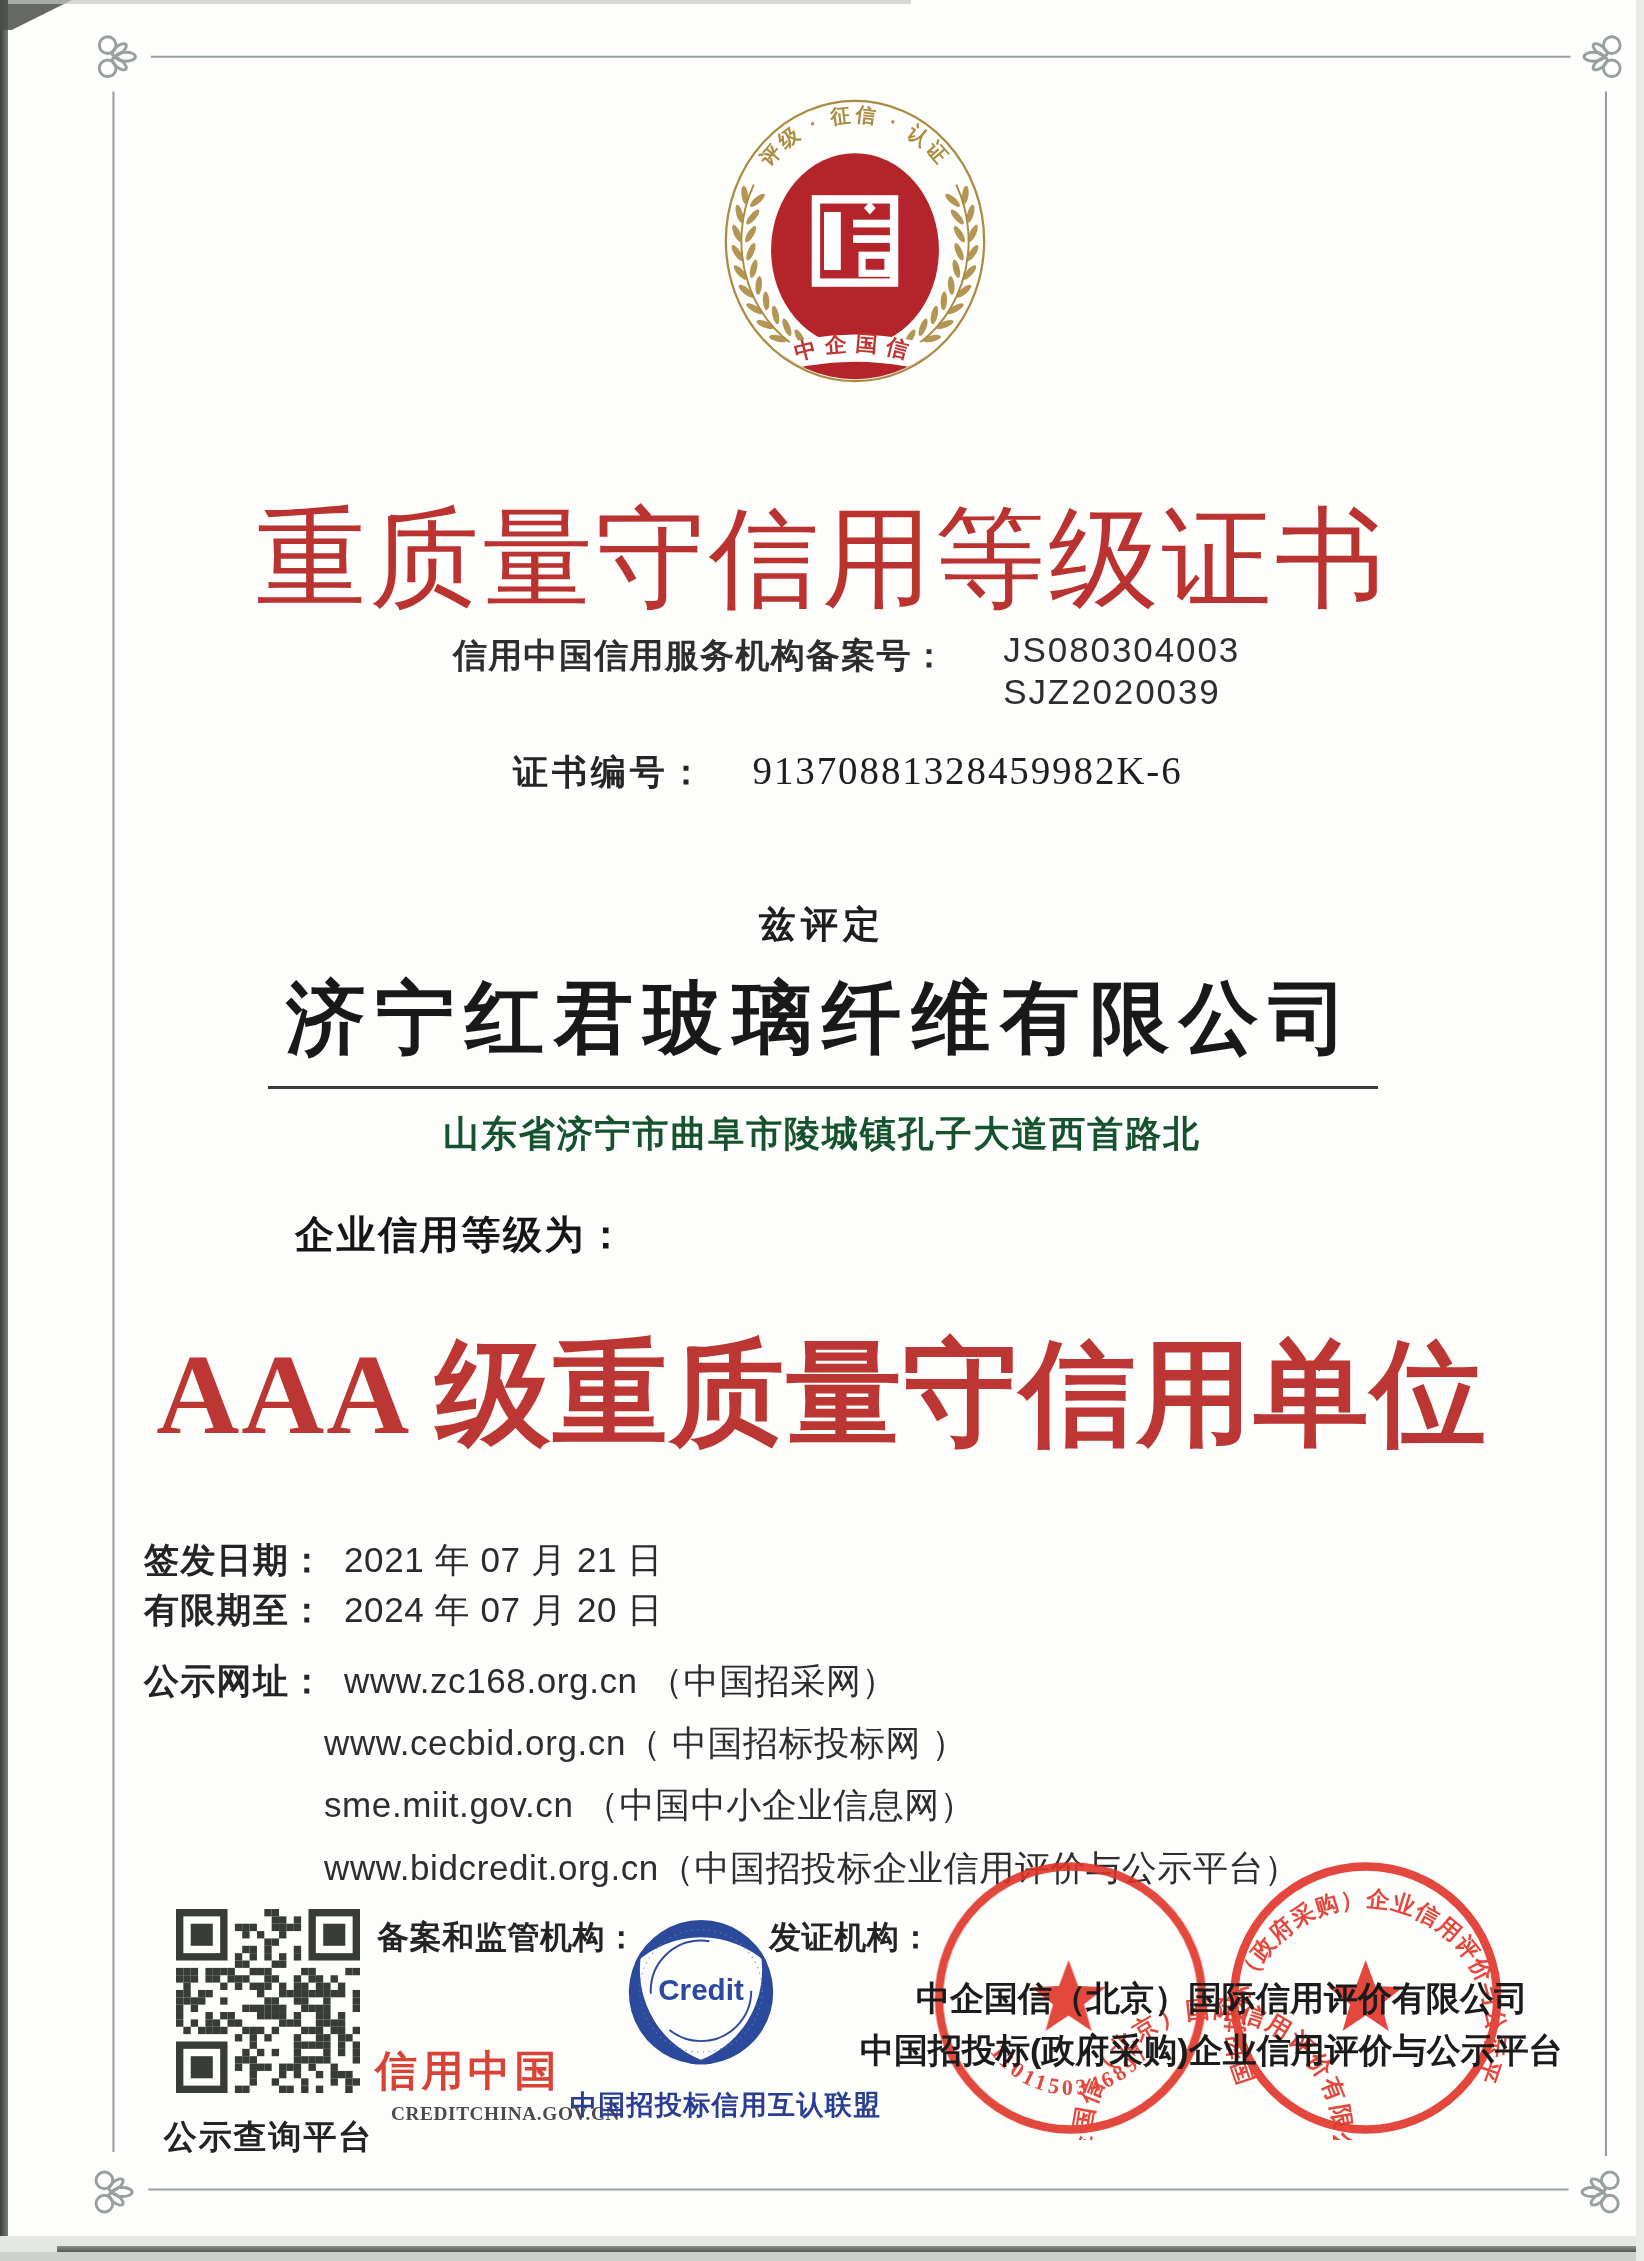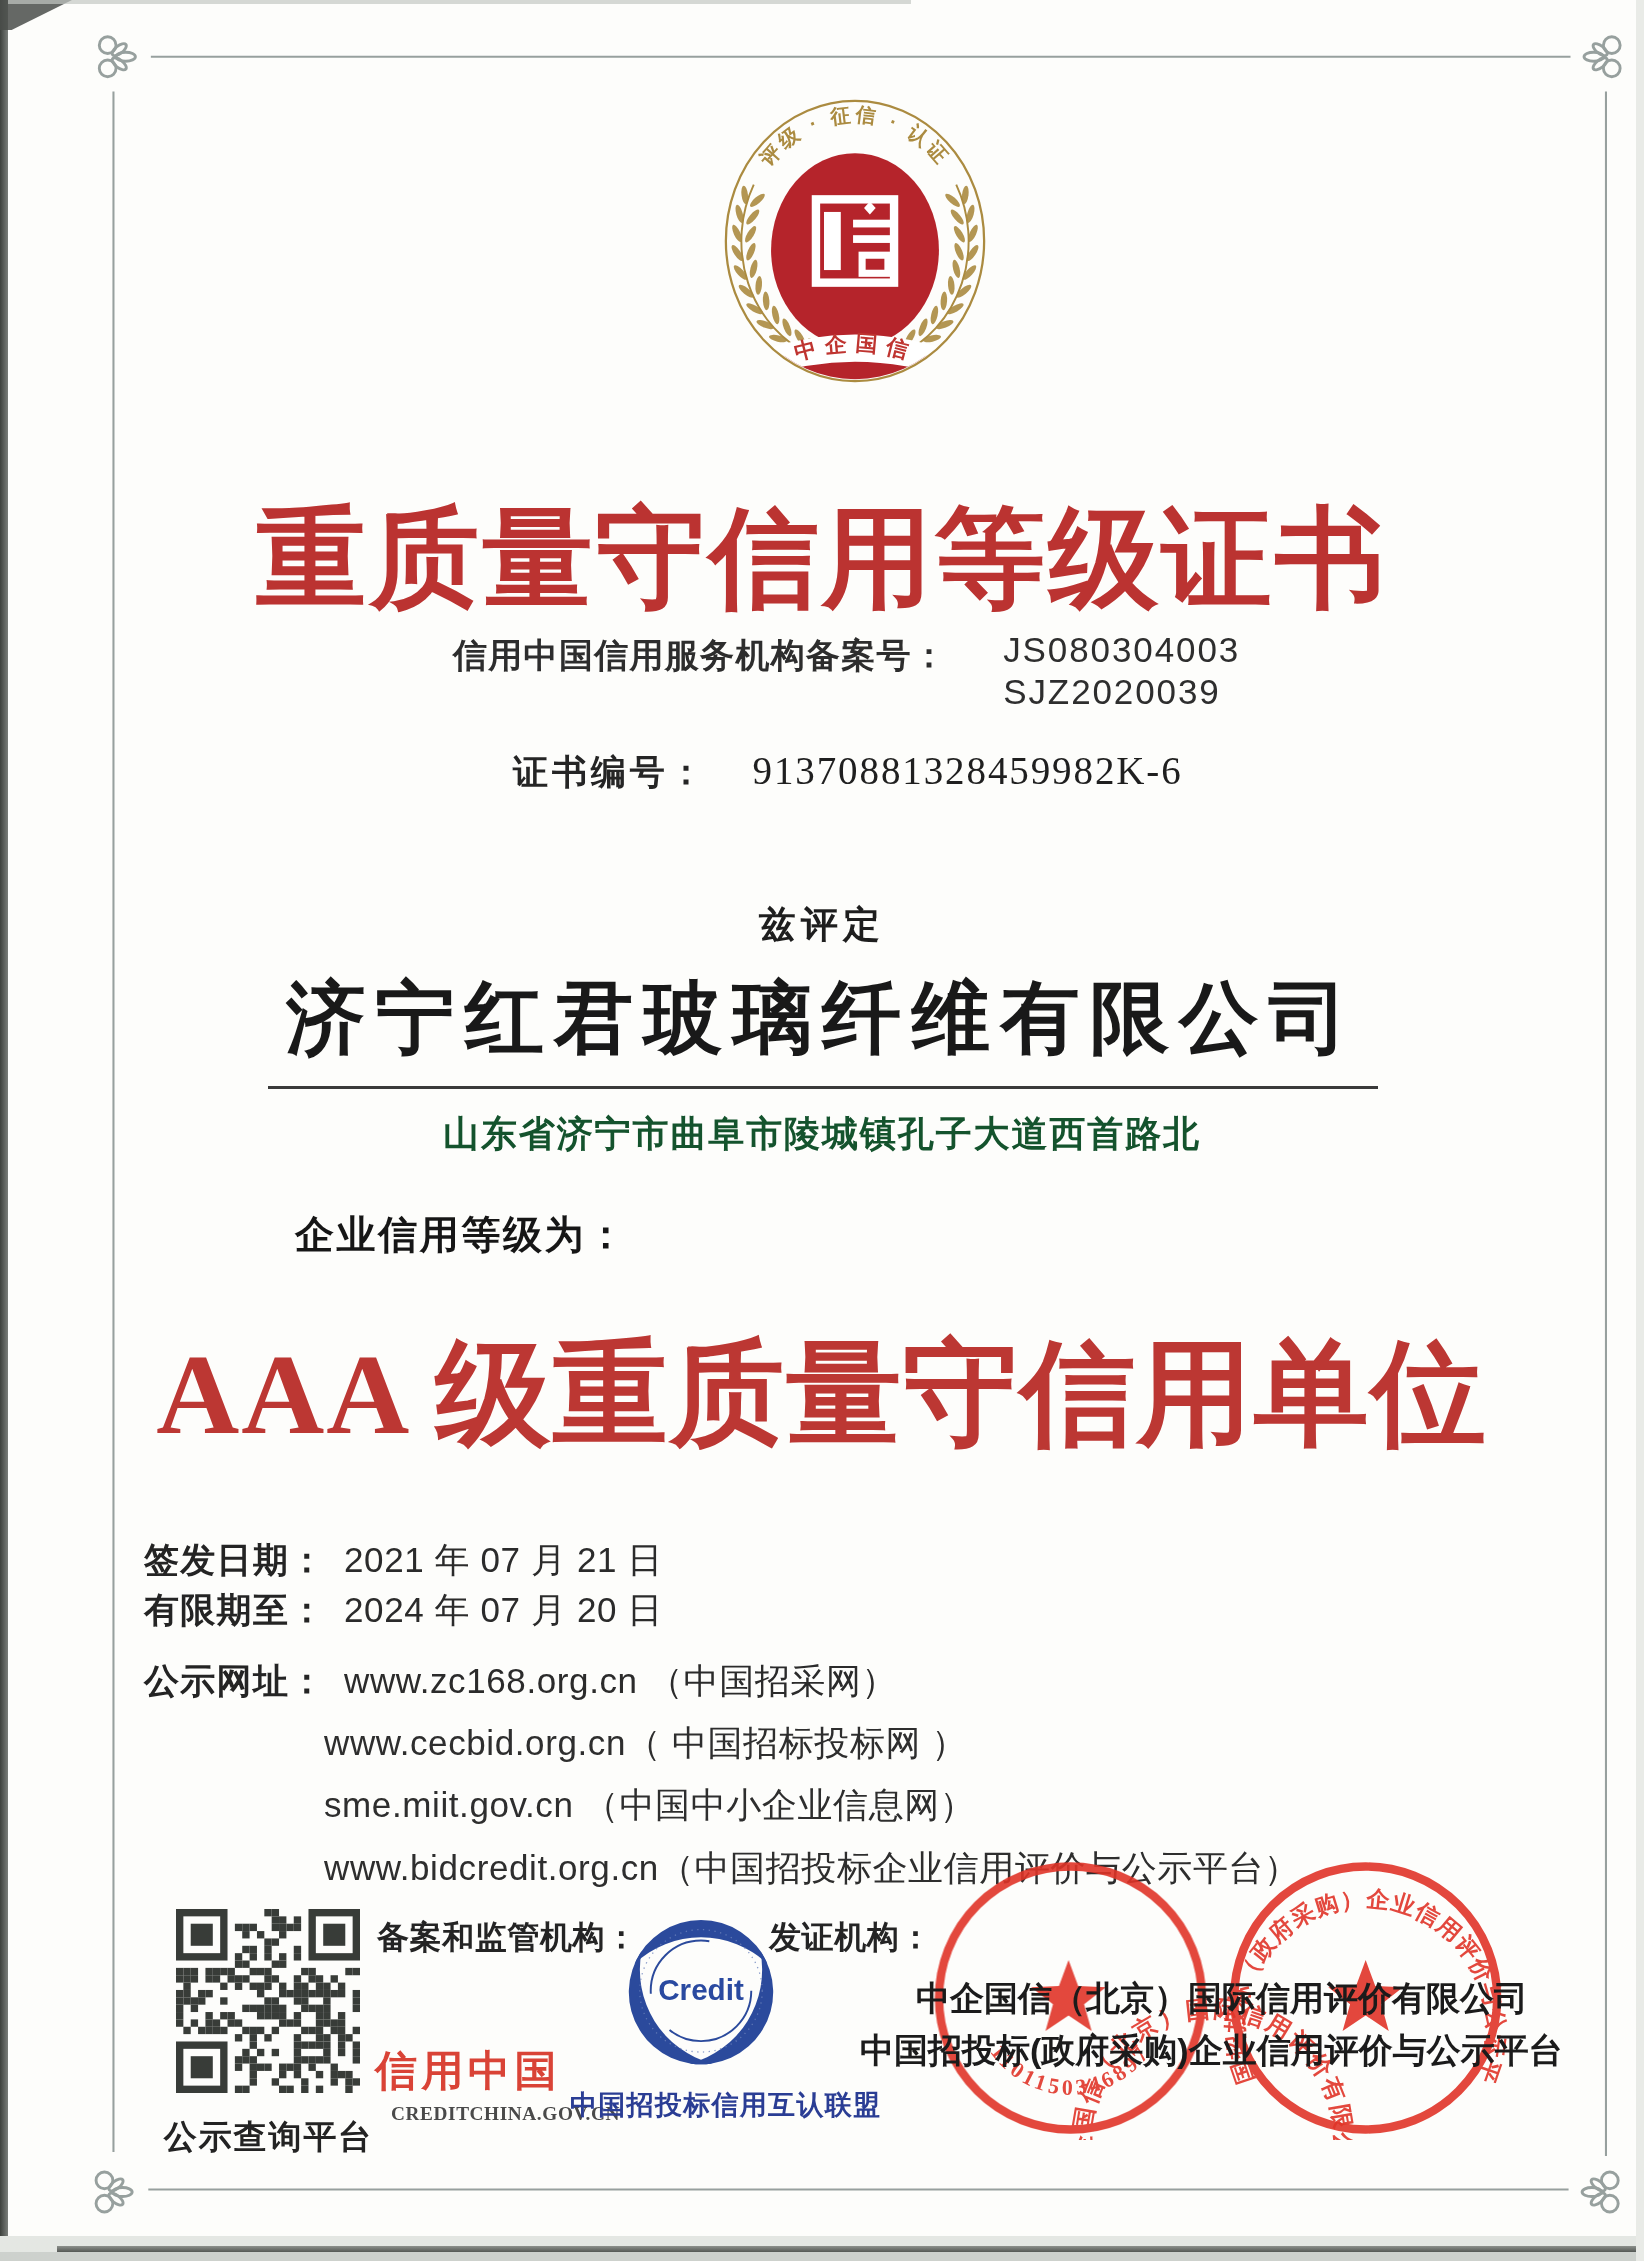--- a/index.html
+++ b/index.html
@@ -11,21 +11,21 @@
   .ctr{left:0;width:1644px;text-align:center;}
   
   #edge-left{left:0;top:0;width:8.4px;height:2261px;background:linear-gradient(to right,#3d413d,#7a7e7a);}
   #edge-topwedge{left:0;top:0;width:97px;height:30px;background:#4a4e4a;clip-path:polygon(0 0,72px 0,11.6px 30px,0 30px);opacity:.85;}
   #edge-top{left:8.4px;top:0;width:903px;height:3.9px;background:#c3c7c3;opacity:.7;}
   #edge-bottom-band{left:0;top:2236px;width:1644px;height:25px;background:#e4e7e3;}
   #edge-bottom-line{left:57px;top:2246px;width:1587px;height:5.8px;background:linear-gradient(to bottom,#8d918d,#555955);}
   #edge-bottom-paper{left:0;top:2252px;width:1644px;height:9px;background:#cdd1cd;}
   #edge-right{left:1636px;top:0;width:7.7px;height:2261px;background:#e9ebe7;}
   
-  #title{top:485px;font-weight:bold;font-size:110px;letter-spacing:3.2px;color:#bb3331;}
+  #title{top:485px;font-weight:normal;font-size:110px;letter-spacing:3.2px;color:#bb3331;}
   #registry{left:453px;top:629px;display:flex;align-items:flex-start;}
   #registry .lab{font-weight:bold;font-size:34px;color:#2d2d2d;letter-spacing:1.3px;padding-top:3.9px;}
   #registry .nums{margin-left:56px;font-size:35px;color:#2e2e2e;line-height:1.2;letter-spacing:1.9px;}
   #certno{left:513px;top:748px;display:flex;align-items:baseline;}
   #certno .lab{font-weight:bold;font-size:35px;letter-spacing:3.9px;color:#252525;}
   #certno .val{margin-left:45px;font-family:"Liberation Serif",serif;font-size:39px;letter-spacing:1.9px;color:#1f1f1f;}
   #hereby{top:900px;font-family:"Liberation Serif",serif;font-weight:bold;font-size:37px;letter-spacing:5.2px;color:#1e1e1e;}
   #company{top:966px;font-weight:bold;font-size:79px;letter-spacing:10.3px;color:#191919;}
   #company-underline{left:268px;top:1086px;width:1110px;height:2.6px;background:#3a3a3a;}
   #address{top:1110px;font-weight:bold;font-size:36px;letter-spacing:1.9px;color:#14532d;}

